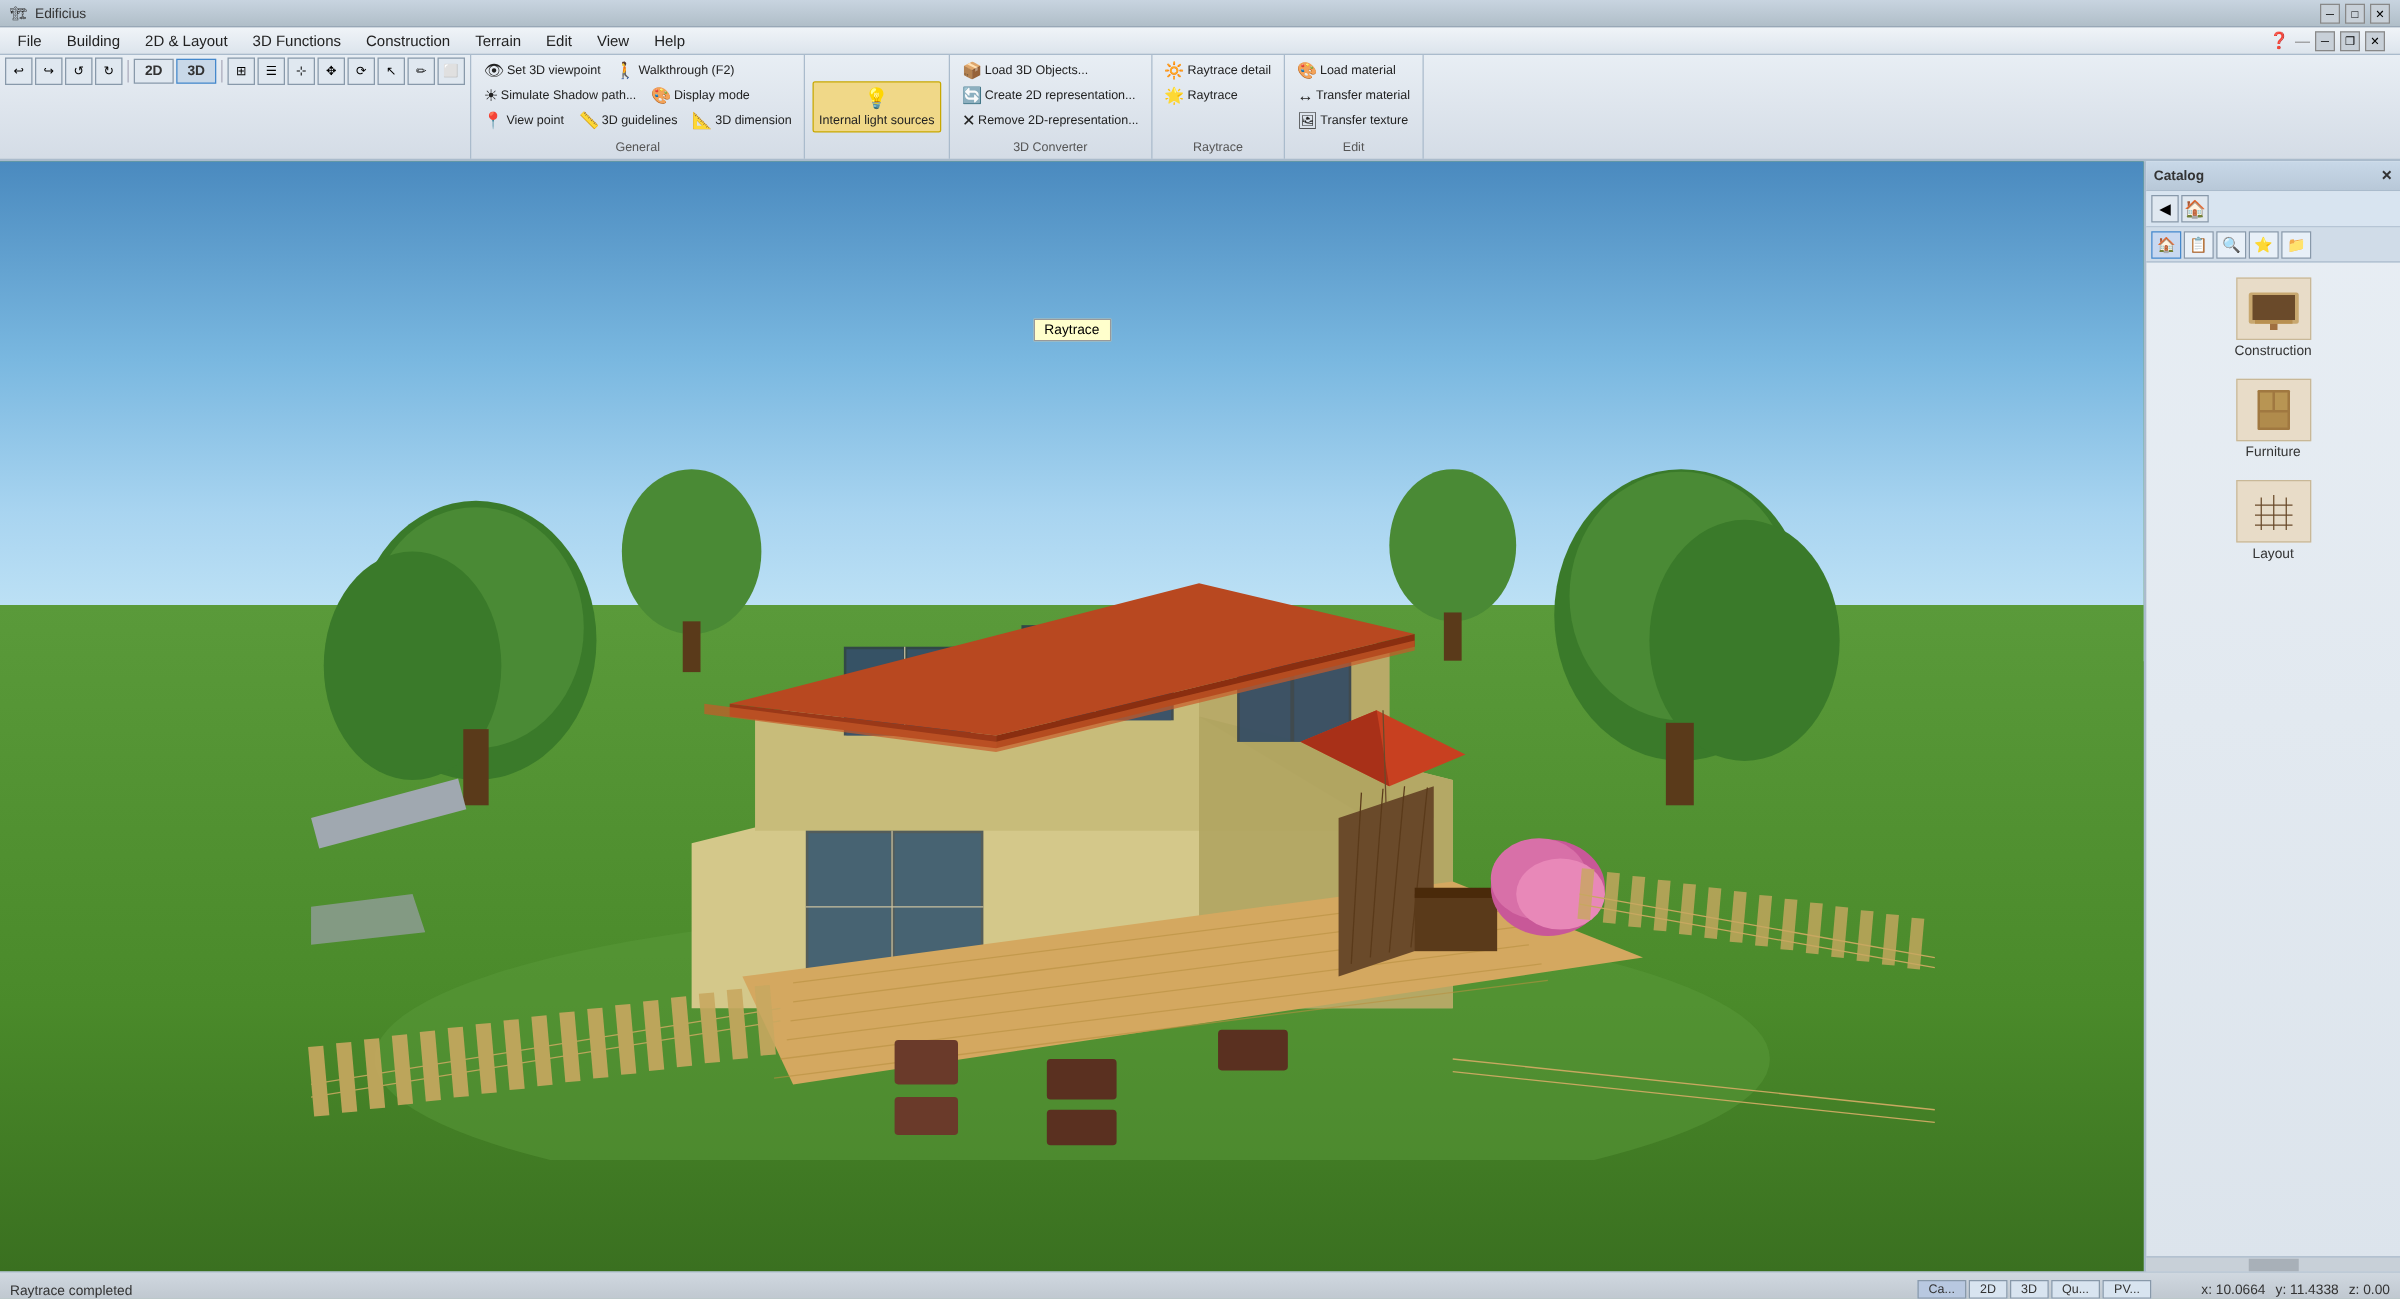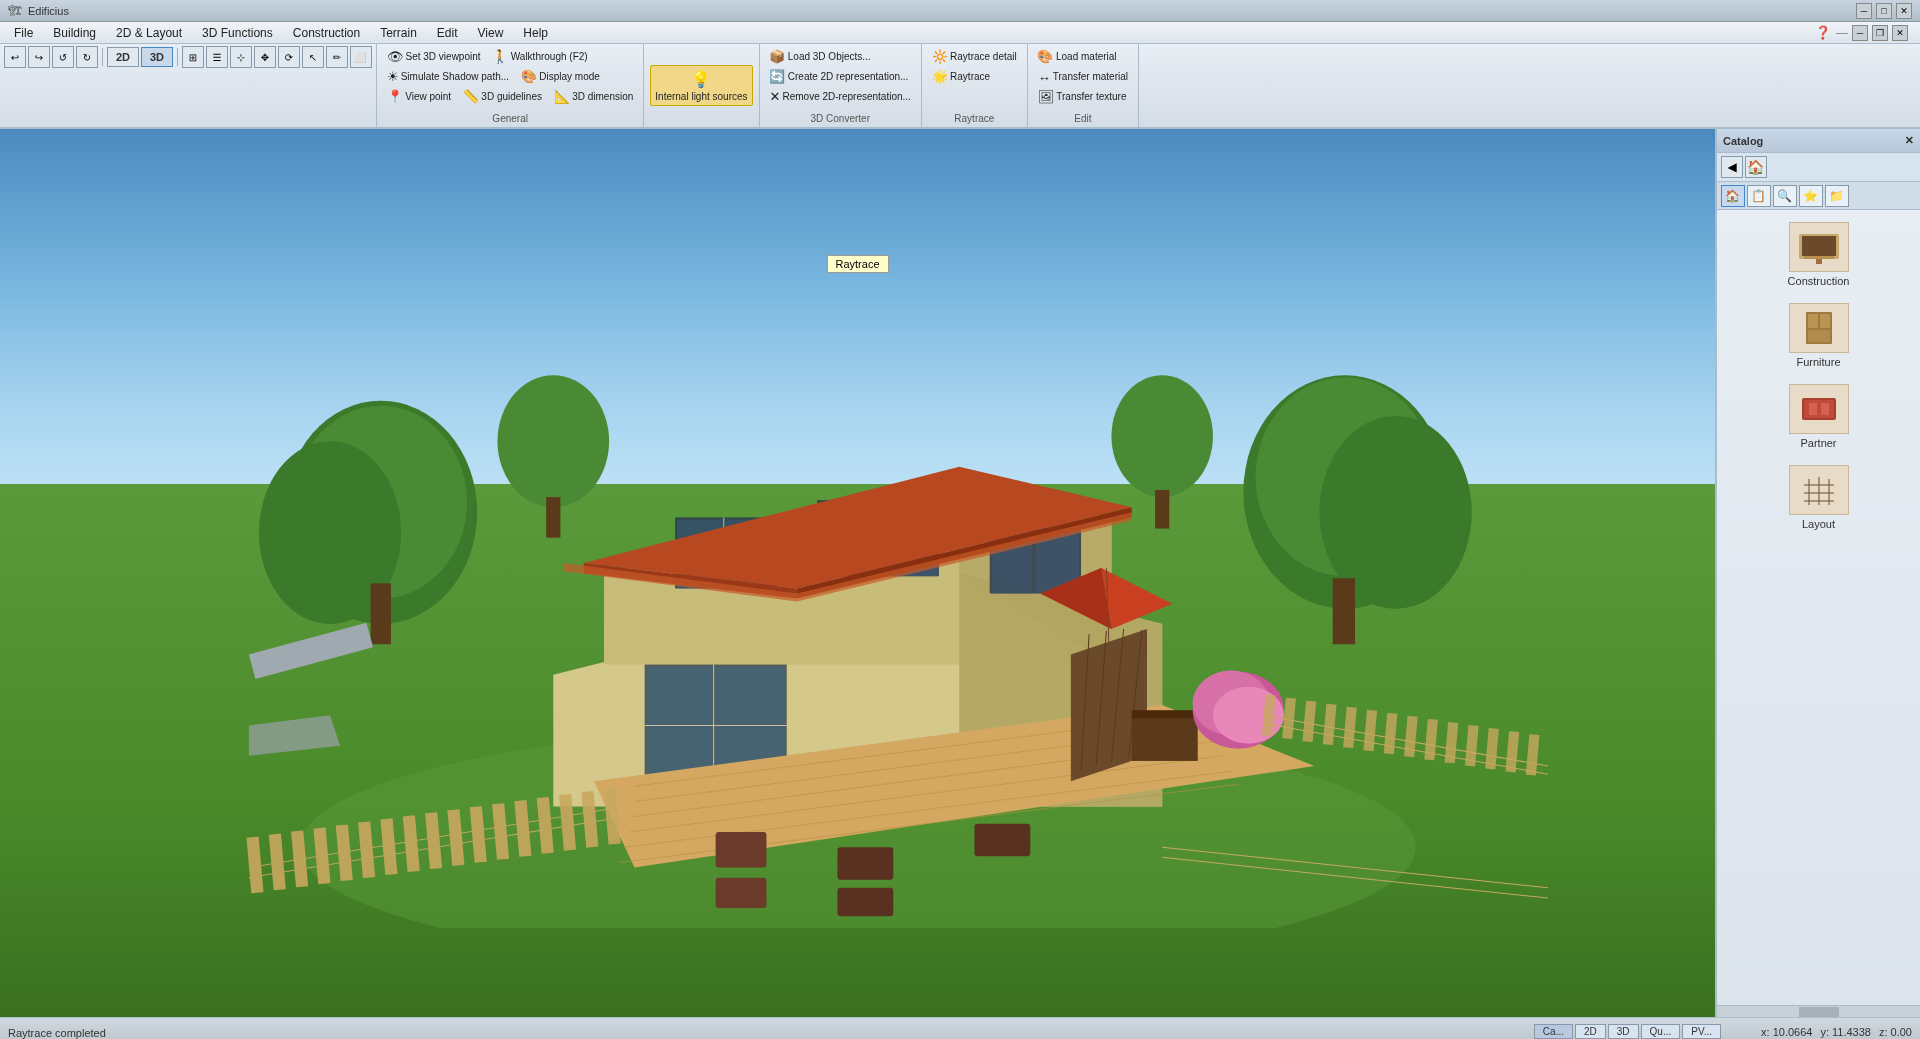--- a/index.html
+++ b/index.html
@@ -617,31 +617,20 @@
           <svg width="50" height="42" viewBox="0 0 50 42">
             <rect x="12" y="5" width="26" height="32" rx="1" fill="#a07840"></rect>
             <rect x="14" y="7" width="10" height="14" fill="#c8a860" opacity="0.6"></rect>
             <rect x="26" y="7" width="10" height="14" fill="#c8a860" opacity="0.6"></rect>
             <rect x="14" y="23" width="22" height="12" fill="#c8a860" opacity="0.4"></rect>
           </svg>
         </div>
         <span class="catalog-label">Furniture</span>
       </div>
 
-      <div class="catalog-item">
-        <div class="catalog-icon">
-          <svg width="50" height="42" viewBox="0 0 50 42">
-            <rect x="8" y="10" width="34" height="22" rx="2" fill="#a84030"></rect>
-            <rect x="10" y="12" width="30" height="18" fill="#c85040" opacity="0.7"></rect>
-            <rect x="15" y="15" width="8" height="12" fill="#e87060" opacity="0.6"></rect>
-            <rect x="27" y="15" width="8" height="12" fill="#e87060" opacity="0.6"></rect>
-          </svg>
-        </div>
-        <span class="catalog-label">Partner</span>
-      </div>
 
 
 
       <div class="catalog-item">
         <div class="catalog-icon">
           <svg width="50" height="42" viewBox="0 0 50 42">
             <line x1="15" y1="10" x2="15" y2="36" stroke="#6a4a2a" strokewidth="3"></line>
             <line x1="25" y1="8" x2="25" y2="36" stroke="#6a4a2a" strokewidth="3"></line>
             <line x1="35" y1="10" x2="35" y2="36" stroke="#6a4a2a" strokewidth="3"></line>
             <line x1="10" y1="16" x2="40" y2="16" stroke="#6a4a2a" strokewidth="2"></line>

